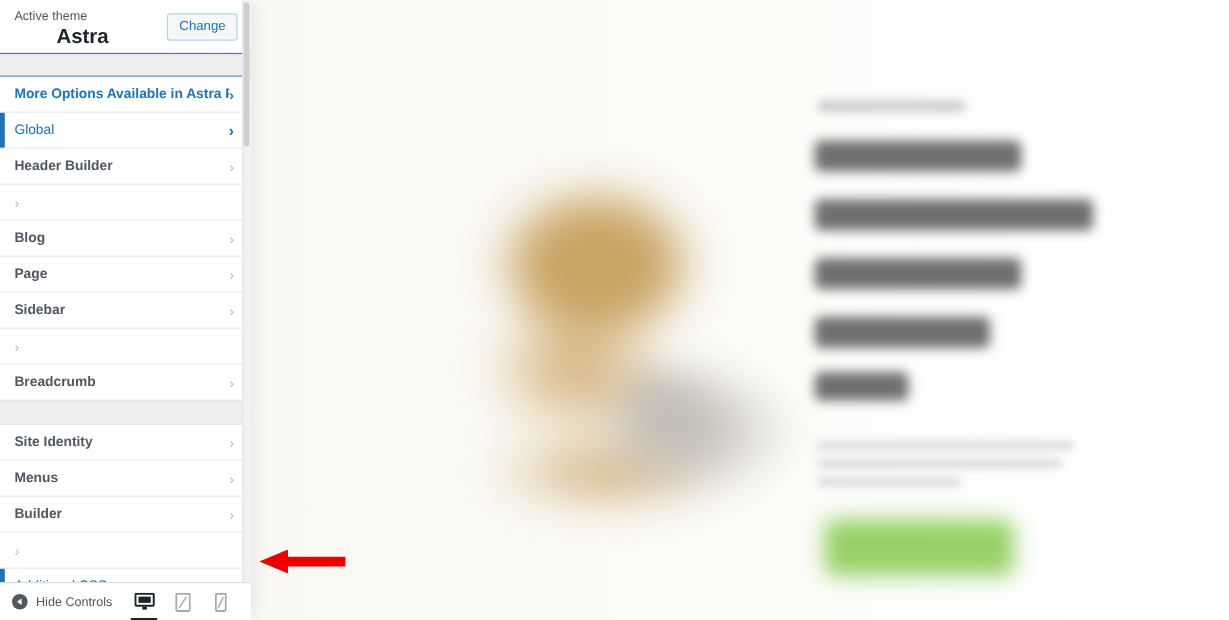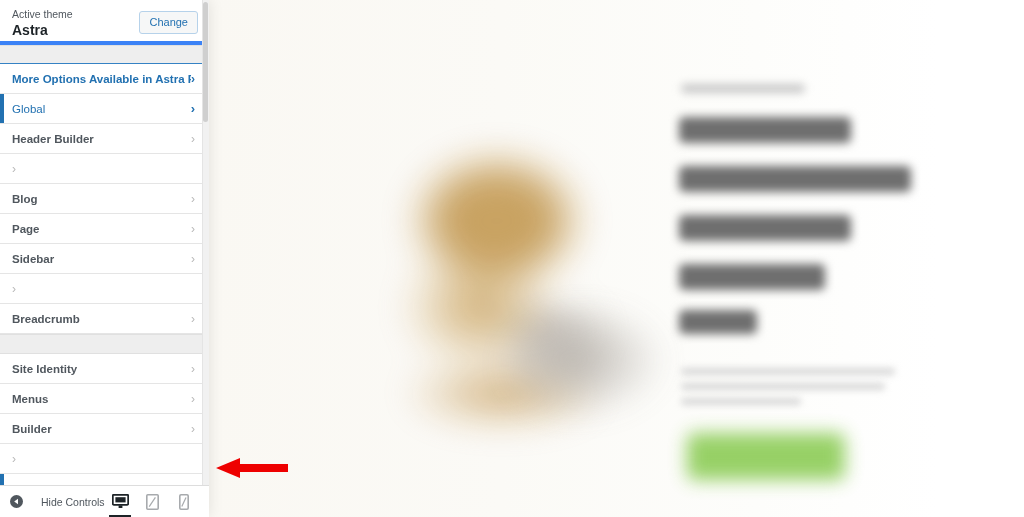--- a/index.html
+++ b/index.html
@@ -59,24 +59,24 @@
   
   #sidebar {
     position:absolute; left:0; top:0; width:209px; height:517px;
     background:#ffffff; overflow:hidden;
     box-shadow:0 0 14px rgba(0,0,0,.10);
   }
 
   
   #theme-header {
     position:relative; height:45px; padding:8px 12px 0 12px;
-    background:#fff; border-bottom:4px solid #3b82f6;
+    background:#fff; border-bottom:1px solid #3b82f6;
   }
   #theme-header .lbl { font-size:10.5px; color:#50575e; line-height:13px; }
-  #theme-header .name { font-size:14px; color:#1d2327; font-weight:bold; line-height:15px; margin-top:2px; }
+  #theme-header .name { font-size:17px; color:#1d2327; font-weight:bold; line-height:15px; margin-top:2px;margin-left:35px; }
   #change-btn {
     position:absolute; right:11px; top:11px;
     padding:4px 9px; font-size:11px; color:#2271b1;
     background:#f6f7f7; border:1px solid #b6d2ea; border-radius:3px;
     line-height:13px; cursor:pointer;text-align:right;
   }
 
   
   .gap-blue {
     height:19px; background:#eeeeee;
@@ -111,21 +111,21 @@
   }
   .row.active .label { color:#2271b1; font-weight:normal; }
   .row.active .chev  { color:#2271b1; font-weight:bold; font-size:13px; }
 
   
   #cust-footer {
     position:absolute; left:0; bottom:0; width:209px; height:32px;
     background:#fff; border-top:1px solid #ddd;
     display:flex; align-items:center; padding:0 10px;
   }
-  #hide-controls { display:flex; align-items:center; gap:18px; cursor:pointer; }
+  #hide-controls { display:flex; align-items:center; gap:7px; cursor:pointer; }
   #hide-controls .circ {
     width:13px; height:13px; border-radius:50%; background:#50575e;
     display:flex; align-items:center; justify-content:center;
   }
   #hide-controls .label { font-size:10.5px; color:#50575e; }
 
   #devices { margin-left:auto; display:flex; align-items:flex-end; gap:14px; padding-right:6px; }
   .dev { position:relative; width:18px; height:24px; display:flex; align-items:center; justify-content:center; cursor:pointer; }
   .dev.on::after {
     content:""; position:absolute; bottom:-5px; left:-2px; right:-2px;

